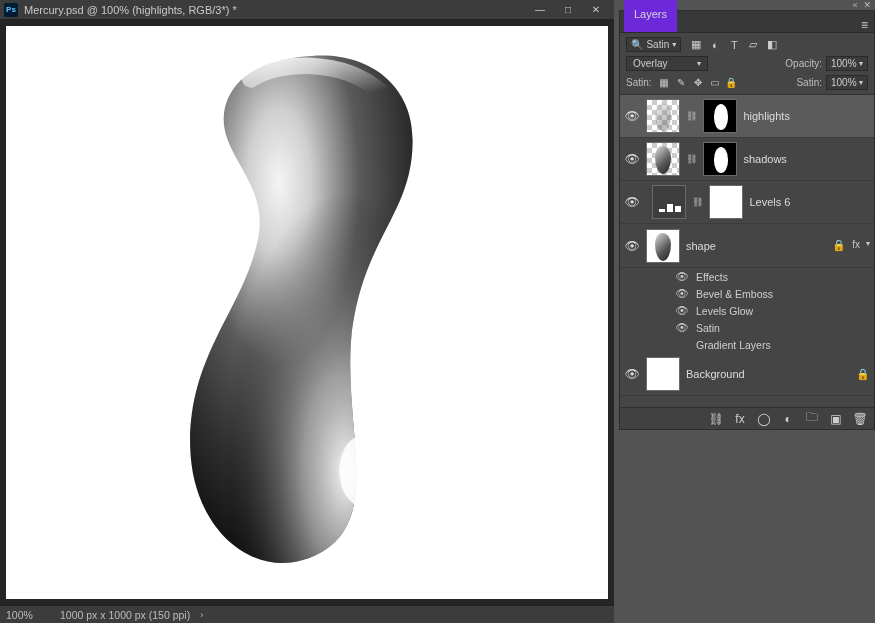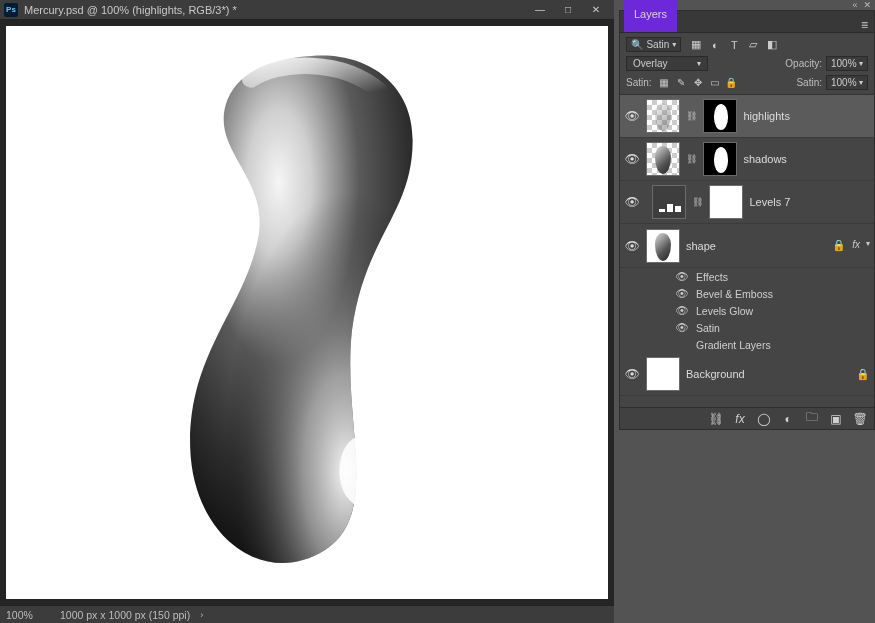--- a/index.html
+++ b/index.html
@@ -52,21 +52,21 @@
   .thumb.checker { background:repeating-conic-gradient(#ccc 0 25%, #fff 0 50%) 0 0/10px 10px; }
   .thumb.mask { background:#000; }
   .thumb.mask::after{ content:""; position:absolute; left:10px; top:4px; width:14px; height:26px; background:#fff; border-radius:8px 8px 8px 8px / 14px 14px 14px 14px; }
   .thumb .mini-blob { position:absolute; left:8px; top:3px; width:16px; height:28px; background:linear-gradient(135deg,#dedede,#555 60%,#222); border-radius:45% 55% 50% 50% / 40% 40% 60% 60%; }
   .thumb.levels { background:#3e3e3e; }
   .thumb.levels::after{ content:""; position:absolute; left:6px; bottom:6px; width:22px; height:14px; background:linear-gradient(to top,#fff 20%,transparent 20%),linear-gradient(to top,#fff 60%,transparent 60%),linear-gradient(to top,#fff 40%,transparent 40%); background-size:6px 100%; background-repeat:no-repeat; background-position:0 0,8px 0,16px 0;}
   .thumb.white { background:#fff; }
   .link-icon { font-size:9px; color:#ccc; align-self:center;}
   .lname { font-size:11px; color:#dcdcdc; }
   .layer .right-icons { margin-left:auto; display:flex; gap:6px; color:#c9c9c9; font-size:11px;}
-  .fx-label { font-style:italic; font-size:10px;}
+  .fx-label { font-size:10px;}
   .effects-group { padding-left:54px; }
   .effect-row { display:flex; align-items:center; gap:6px; padding:2px 4px 2px 0; font-size:10.5px; color:#cfcfcf;}
   .effect-row .vis { width:16px; text-align:center; }
 
   .layer-footer { height:22px; border-top:1px solid #2e2e2e; background:#414141; display:flex; align-items:center; justify-content:flex-end; gap:8px; padding:0 6px;}
   .layer-footer span { width:16px; height:16px; display:flex; align-items:center; justify-content:center; color:#cfcfcf; font-size:12px;}
 
   .below-panel { flex:1; background:#535353; }
 
   .tri { font-size:8px; }
@@ -198,21 +198,21 @@
         <div class="thumb mask"></div>
         <span class="lname">shadows</span>
       </div>
 
       <div class="layer">
         <span class="vis">👁</span>
         <span class="indent"></span>
         <div class="thumb levels"></div>
         <span class="link-icon">⛓</span>
         <div class="thumb white"></div>
-        <span class="lname">Levels 7</span>
+        <span class="lname">Levels 6</span>
       </div>
 
       <div class="layer" style="min-height:44px;">
         <span class="vis">👁</span>
         <div class="thumb">
             <div class="mini-blob"></div>
           </div>
         <span class="lname">shape</span>
         <div class="right-icons">
           <span>🔒</span>

